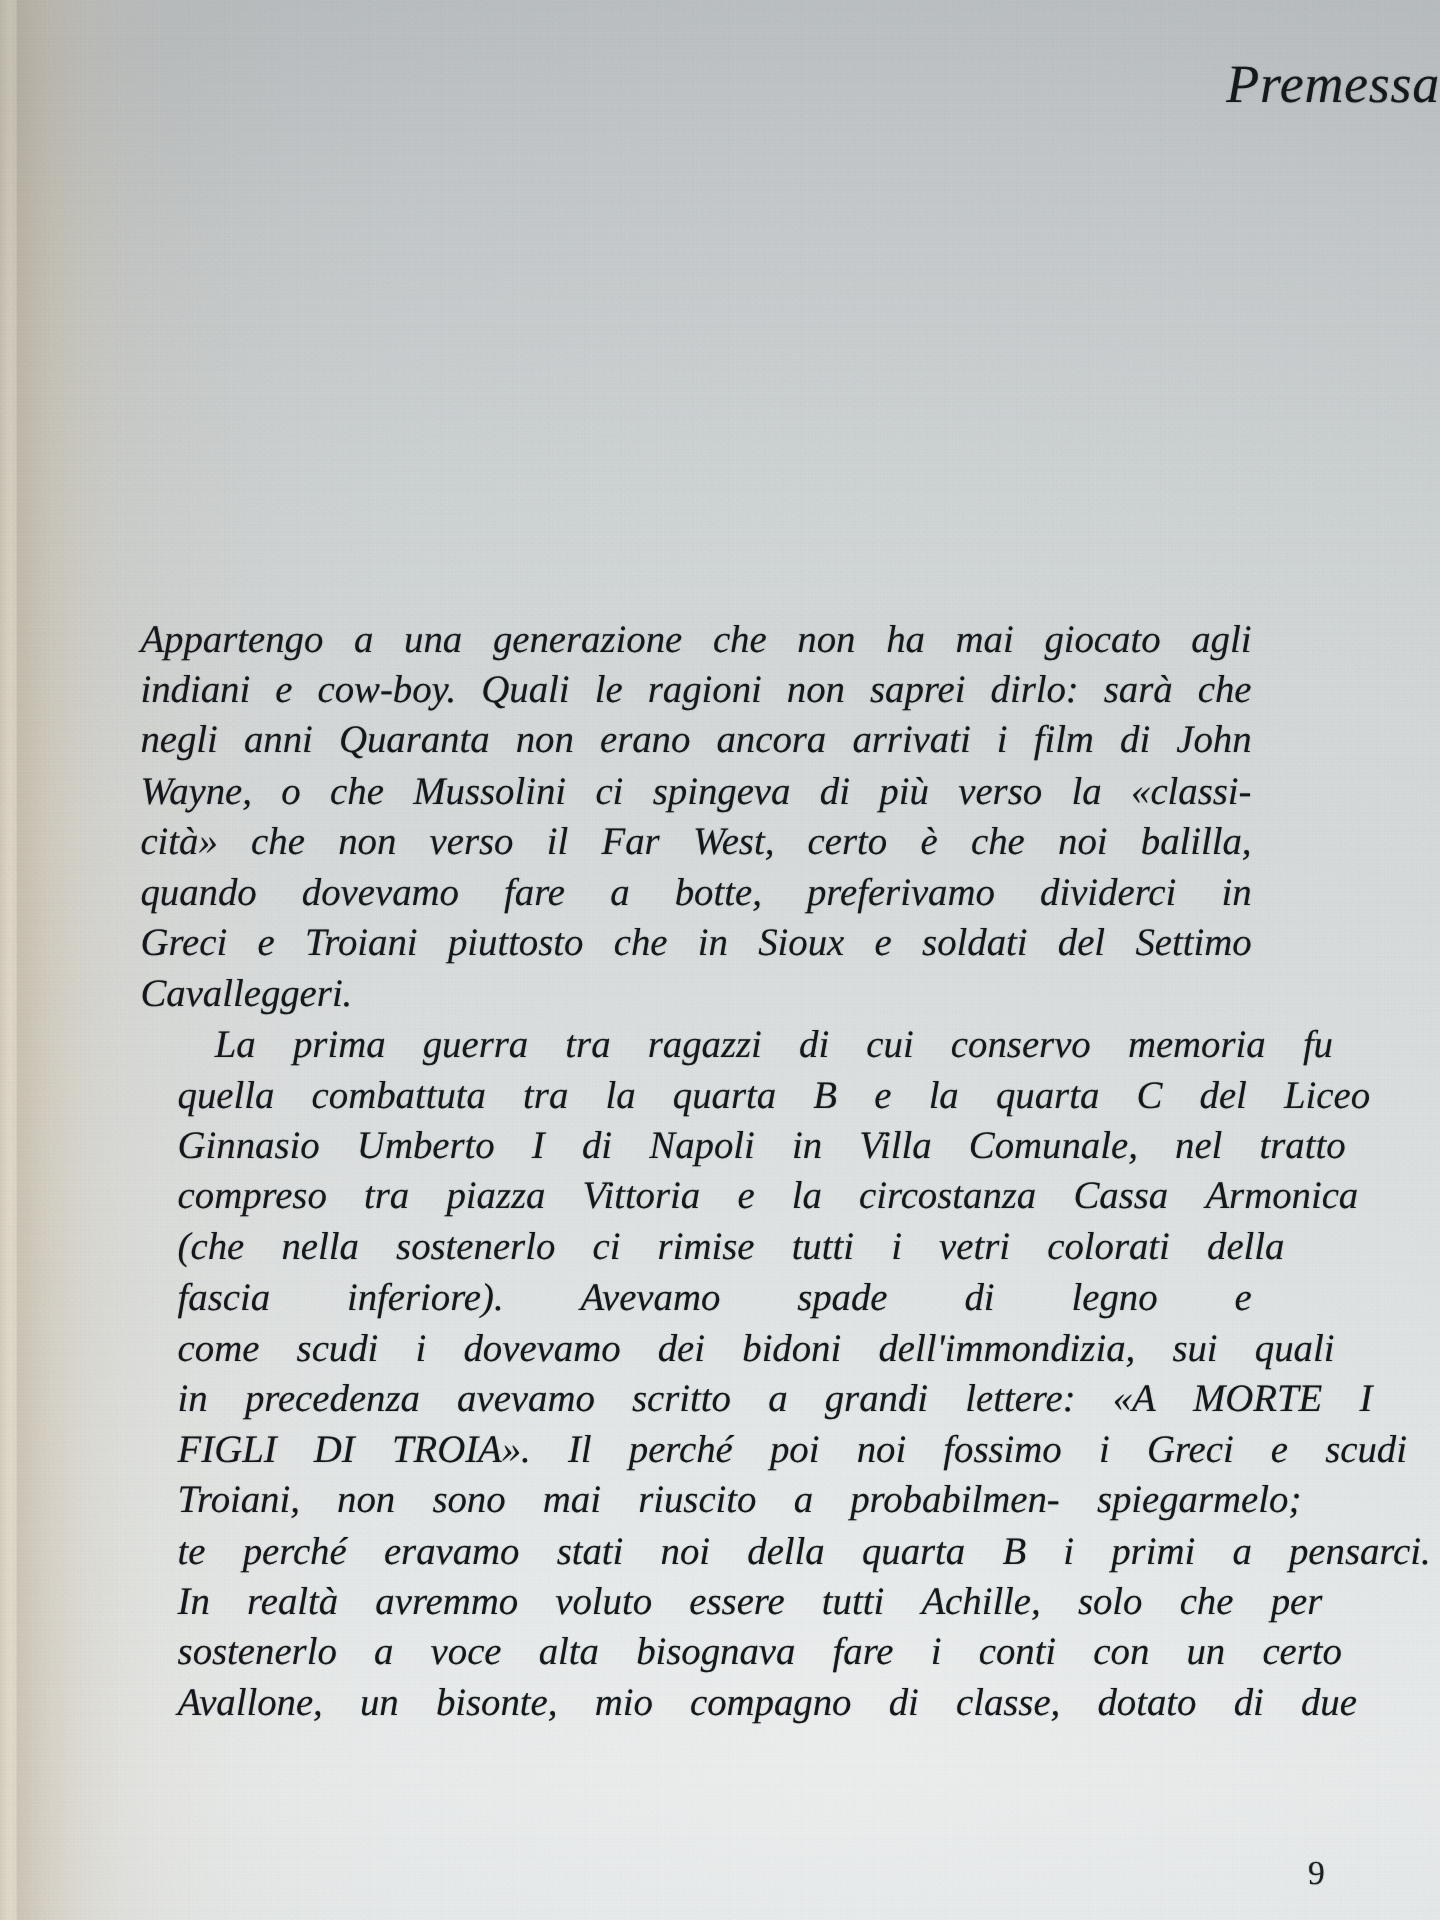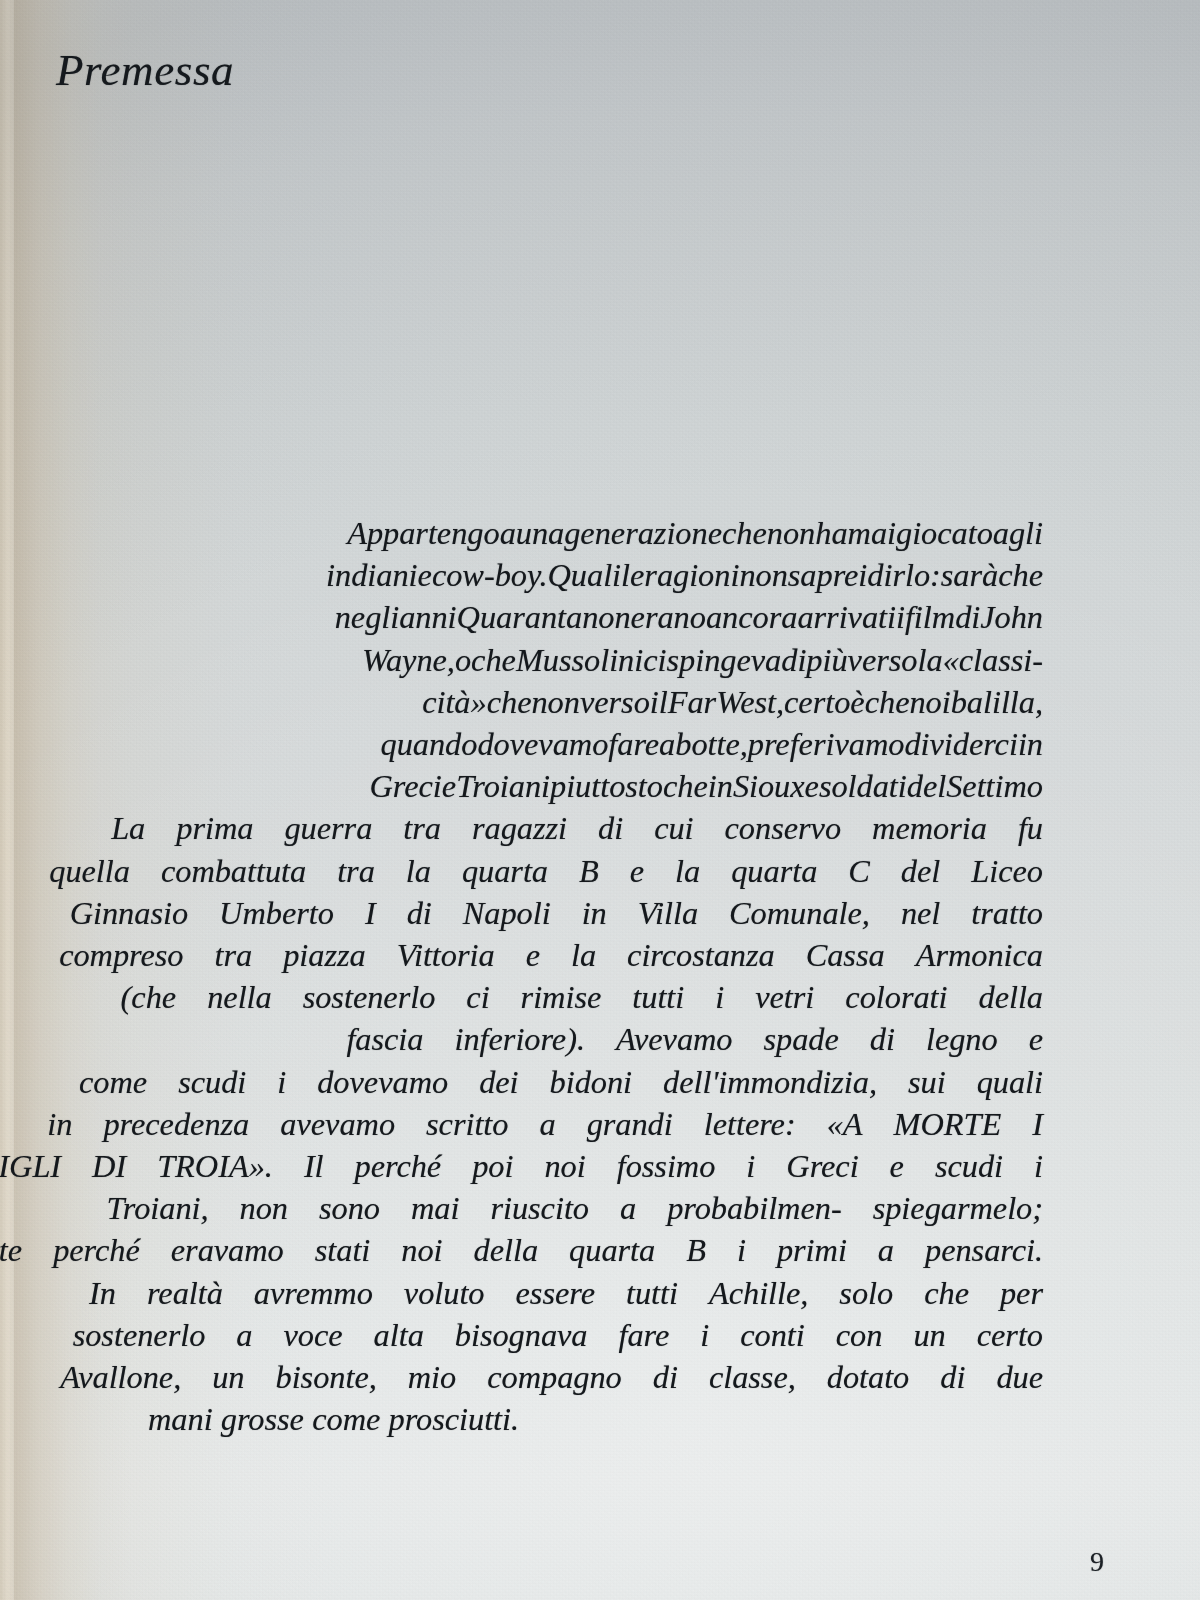--- a/index.html
+++ b/index.html
@@ -104,21 +104,21 @@
     position: absolute;
     inset: 0;
     z-index: 7;
   }
 
   #chapter-title {
     position: absolute;
     top: 47px;
     left: 0;
     width: 1200px;
-    text-align: left;
+    text-align: right;
     font-style: italic;
     font-size: 45px;
     line-height: 1.05;
     letter-spacing: 0.6px;
     color: #15191d;
     padding-left: 56px;       
     box-sizing: border-box;
     text-shadow: 0 0 1.1px rgba(28,32,36,0.55);
   }
 
@@ -142,21 +142,21 @@
     text-shadow: 0 0 1.0px rgba(25,30,34,0.50);
   }
   p.para.indent { text-indent: 31px; }
   
   p.para .ln {
     display: block;
     white-space: nowrap;
   }
   p.para .ln.just {
     display: flex;
-    justify-content: flex-end;
+    justify-content: space-between;
     white-space: nowrap;
   }
   p.para .ln.just > span { white-space: pre; }
 
   #page-number {
     position: absolute;
     right: 96px;
     bottom: 22px;
     font-size: 28px;
     font-style: normal;
@@ -260,20 +260,21 @@
             <span>Troiani</span>
             <span>piuttosto</span>
             <span>che</span>
             <span>in</span>
             <span>Sioux</span>
             <span>e</span>
             <span>soldati</span>
             <span>del</span>
             <span>Settimo</span>
           </span>
+          <span class="ln">Cavalleggeri.</span>
         </p>
         <p class="para indent">
           <span class="ln just" style="padding-left: 31px;">
             <span>La</span>
             <span>prima</span>
             <span>guerra</span>
             <span>tra</span>
             <span>ragazzi</span>
             <span>di</span>
             <span>cui</span>
@@ -431,21 +432,20 @@
             <span>un</span>
             <span>bisonte,</span>
             <span>mio</span>
             <span>compagno</span>
             <span>di</span>
             <span>classe,</span>
             <span>dotato</span>
             <span>di</span>
             <span>due</span>
           </span>
-          <span class="ln">mani grosse come prosciutti.</span>
         </p>
       </div>
 
     <div id="page-number">9</div>
   </div>
 
   <div id="grain"></div>
   <div id="vignette"></div>
 </div>
 

